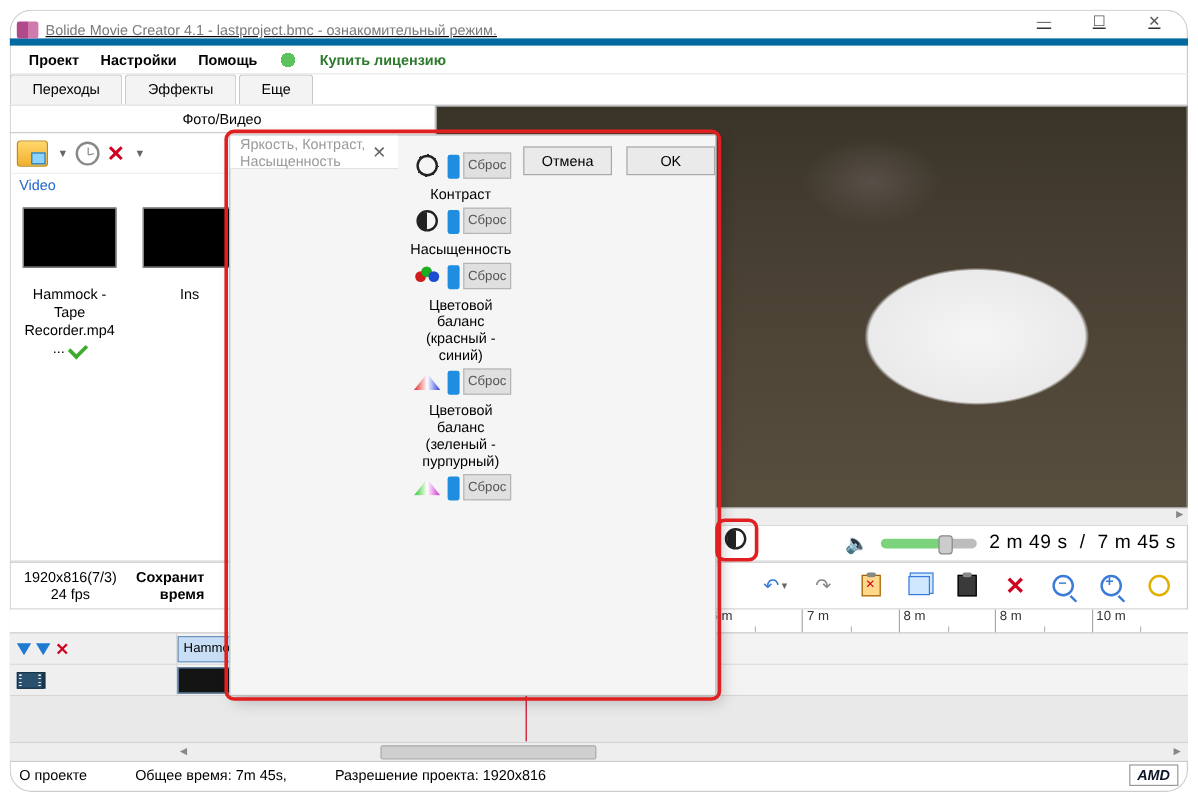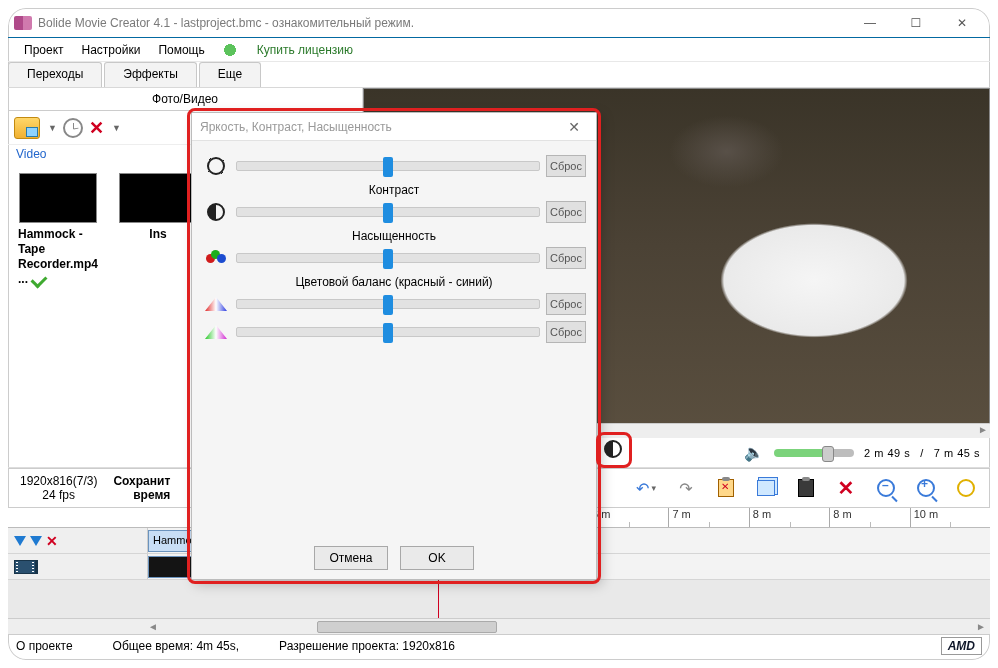--- a/index.html
+++ b/index.html
@@ -1,29 +1,29 @@
 <!DOCTYPE html>
 <html><head>
 <meta charset="utf-8">
 <style>
 * { margin: 0; padding: 0; box-sizing: border-box; font-family: "Segoe UI", Tahoma, sans-serif; font-size: 12px; }
 body { background: #fff; width: 998px; height: 668px; position: relative; overflow: hidden; }
 
 .outer-frame { border: 4px solid #fff; border-radius: 22px; box-shadow: 0 0 0 1px #ccc inset; width: 990px; height: 660px; margin: 4px; position: relative; overflow: hidden; background: #fff; }
 
 
-.titlebar { height: 30px; display: flex; align-items: center; padding: 0 6px; border-bottom: 1px solid #0369a1; }
+.titlebar { height: 30px; display: flex; align-items: flex-end; padding: 0 6px; border-bottom: 6px solid #0369a1; text-decoration: underline; }
 .app-logo { width: 18px; height: 14px; background: linear-gradient(90deg,#b04a8a 50%,#d07aae 50%); border-radius:2px; margin-right:6px; }
 .title-text { color:#7a7a7a; flex:1; }
 .win-btns { display:flex; gap:2px; }
 .win-btn { width:44px; height:28px; display:flex; align-items:center; justify-content:center; color:#555; }
 
 
 .menubar{height:24px; display:flex; align-items:center; gap:2px; padding:0 8px; border-bottom:1px solid #e8e8e8;}
-.menu-item{padding:2px 8px;}
+.menu-item{padding:2px 8px;font-weight:bold;}
 .menubar .buy{color:#2b7a2b; display:flex; align-items:center; gap:20px;}
 .buy-icon{width:14px;height:14px;background:radial-gradient(circle,#5cc35c 60%,transparent 61%);border-radius:50%;}
 
 
 .tab-row{height:26px; display:flex; align-items:stretch; border-bottom:1px solid #d8d8d8;}
 .tab{padding:4px 18px; border:1px solid #c8c8c8; border-bottom:none; background:#f3f3f3; margin-right:2px; border-radius:3px 3px 0 0;}
 
 
 .main-split{display:flex; height:350px;}
 .left-panel{width:355px; border-right:1px solid #ddd; display:flex; flex-direction:column;}
@@ -35,41 +35,41 @@
 .clock-icon::before,.clock-icon::after{content:"";position:absolute;background:#888;left:8px;top:3px;width:1px;height:6px;}
 .clock-icon::after{transform-origin:bottom;transform:rotate(80deg);height:5px;top:4px;}
 .x-icon{color:#d00020;font-size:18px;font-weight:bold;}
 .drop-arrow{font-size:9px;color:#666;margin-left:2px;}
 
 .folder-label{color:#2266cc;padding:2px 8px;}
 
 .clips{display:flex; gap:20px; padding:10px 10px 4px;}
 .clip{width:80px; display:flex; flex-direction:column; align-items:center;}
 .thumb{width:78px;height:50px;background:#000;border:1px solid #888;}
-.clip-label{margin-top:4px; line-height:1.25;font-weight:bold;}
+.clip-label{text-align:center; margin-top:15px; line-height:1.25;}
 .check-green{width:14px;height:10px;border-left:3px solid #3faa30;border-bottom:3px solid #3faa30;transform:rotate(-45deg);display:inline-block;margin-left:4px;vertical-align:middle;}
 
 
 .preview{flex:1; background:#111; position:relative;}
 .preview-img{width:100%;height:100%;background:
   radial-gradient(ellipse 180px 110px at 72% 55%, #f5f5f5 0%, #eaeaea 50%, transparent 52%),
   radial-gradient(ellipse 130px 80px at 72% 52%, #2a1810 0%, #1a0d07 55%, transparent 58%),
   radial-gradient(ellipse 95px 60px at 58% 18%, #585048 0%, transparent 60%),
   linear-gradient(180deg,#3a3428 0%,#4b4235 45%,#5a4f3f 100%);
   border:1px solid #888;}
 .preview-scroll{position:absolute;bottom:0;left:0;right:0;height:15px;background:#eee;border-top:1px solid #ccc;}
 .preview-scroll::before{content:"◄";position:absolute;left:2px;top:0;color:#888;font-size:10px;}
 .preview-scroll::after{content:"►";position:absolute;right:2px;top:0;color:#888;font-size:10px;}
 
 
 .playbar{height:30px;display:flex;align-items:center;justify-content:flex-end;gap:10px;padding:0 10px;border-bottom:1px solid #ddd;}
 .speaker{color:#9a9a88;font-size:16px;}
 .vol-track{width:80px;height:8px;background:linear-gradient(90deg,#7bd37b 65%,#bdbdbd 65%);border-radius:4px;position:relative;}
 .vol-track::after{content:"";position:absolute;right:20px;top:-3px;width:10px;height:14px;background:#ccc;border:1px solid #888;border-radius:3px;}
-.timecode{font-size:11px;letter-spacing:0.5px;}
+.timecode{font-size:16px;letter-spacing:0.5px;}
 
 
 .info-row{height:40px;display:flex;align-items:center;border-top:1px solid #ccc;border-bottom:1px solid #ccc;}
 .res-box{padding:0 12px;text-align:center;line-height:1.2;}
 .save-box{padding:0 4px;text-align:right;font-weight:bold;}
 .tl-toolbar{flex:1;display:flex;align-items:center;gap:16px;justify-content:flex-end;padding:0 12px;}
 .tl-btn{width:24px;height:24px;display:flex;align-items:center;justify-content:center;color:#555;font-size:16px;}
 .undo-icon{color:#3a7ad9;}
 .redo-icon{color:#888;}
 .clipboard{width:16px;height:18px;border:1px solid #a06000;background:#ffd88a;position:relative;}
@@ -113,21 +113,21 @@
 .hscroll{height:16px;background:#eee;border-top:1px solid #ccc;display:flex;align-items:center;}
 .hscroll-thumb{height:12px;background:#cfcfcf;border:1px solid #aaa;margin-left:155px;width:180px;border-radius:2px;}
 .hscroll::before{content:"◄";color:#888;font-size:10px;margin:0 4px 0 140px;}
 .hscroll::after{content:"►";color:#888;font-size:10px;margin-left:auto;margin-right:4px;}
 
 
 .statusbar{height:22px;border-top:1px solid #ccc;display:flex;align-items:center;padding:0 8px;gap:40px;font-size:11px;}
 .amd-badge{margin-left:auto;background:#fff;border:1px solid #999;padding:1px 6px;color:#0f172a;font-weight:bold;font-style:italic;}
 
 
-.dialog{position:absolute;left:183px;top:104px;width:406px;height:468px;background:#f5f5f5;border:1px solid #bcbcbc;box-shadow:4px 4px 12px rgba(0,0,0,0.25);display:flex;flex-direction:column;}
+.dialog{position:absolute;left:183px;top:104px;width:406px;height:468px;background:#f5f5f5;border:1px solid #bcbcbc;box-shadow:4px 4px 12px rgba(0,0,0,0.25);display:flex;flex-direction:row;}
 .dialog-title{height:28px;display:flex;align-items:center;padding:0 8px;color:#9a9a9a;background:#fff;border-bottom:1px solid #e2e2e2;}
 .dialog-close{margin-left:auto;width:28px;text-align:center;color:#666;font-size:14px;}
 .dialog-body{flex:1;padding:14px 10px 0;}
 .slider-row{display:flex;align-items:center;margin-bottom:4px;}
 .slider-label{text-align:center;margin-bottom:4px;font-size:12px;}
 .slider-group{margin-bottom:6px;}
 .row-icon{width:28px;display:flex;justify-content:center;}
 .slider{flex:1;height:10px;background:#e2e2e2;border:1px solid #c8c8c8;border-radius:2px;position:relative;margin:0 6px;}
 .slider-thumb{position:absolute;left:50%;top:-5px;transform:translateX(-50%);width:10px;height:20px;background:#1f8de0;border-radius:2px;}
 .reset-btn{width:40px;height:22px;background:#e0e0e0;border:1px solid #b5b5b5;font-size:11px;color:#555;overflow:hidden;}
@@ -287,21 +287,21 @@
       </div>
     </div>
     <div class="playhead"></div>
   </div>
   <div class="hscroll">
     <div class="hscroll-thumb"></div>
   </div>
 
   <div class="statusbar">
     <span>О проекте</span>
-    <span>Общее время:  4m 45s,</span>
+    <span>Общее время:  7m 45s,</span>
     <span>Разрешение проекта:   1920x816</span>
     <span class="amd-badge">AMD</span>
   </div>
 
   <div class="brightness-standalone ic-contrast"></div>
 
   <div class="dialog">
     <div class="dialog-title">
       <span>Яркость, Контраст, Насыщенность</span>
       <span class="dialog-close">✕</span>
@@ -355,20 +355,21 @@
               <div class="ic-rb"></div>
             </div>
           <div class="slider">
               <div class="slider-thumb"></div>
             </div>
           <button class="reset-btn">Сброс</button>
         </div>
       </div>
 
       <div class="slider-group">
+        <div class="slider-label">Цветовой баланс (зеленый - пурпурный)</div>
         <div class="slider-row">
           <div class="row-icon">
               <div class="ic-gm"></div>
             </div>
           <div class="slider">
               <div class="slider-thumb"></div>
             </div>
           <button class="reset-btn">Сброс</button>
         </div>
       </div>

